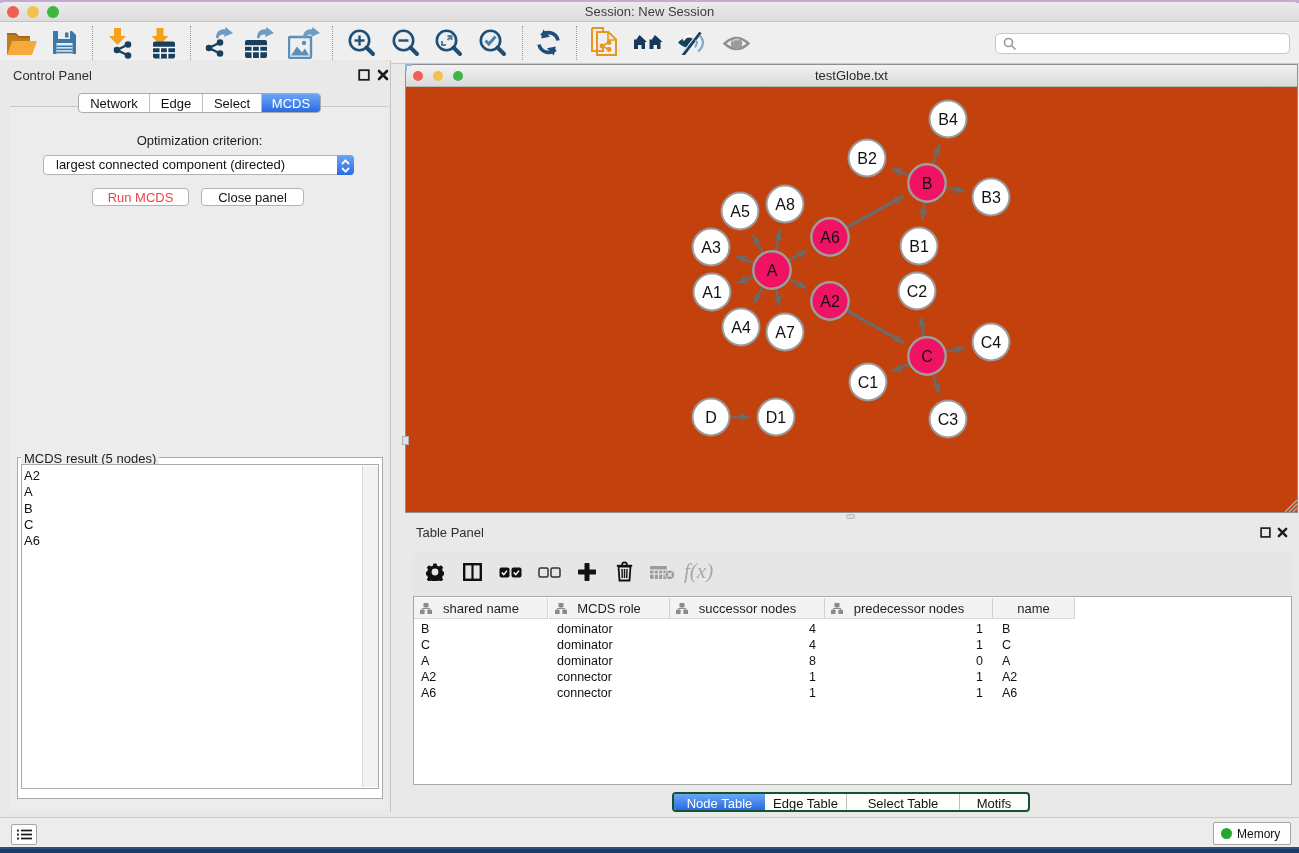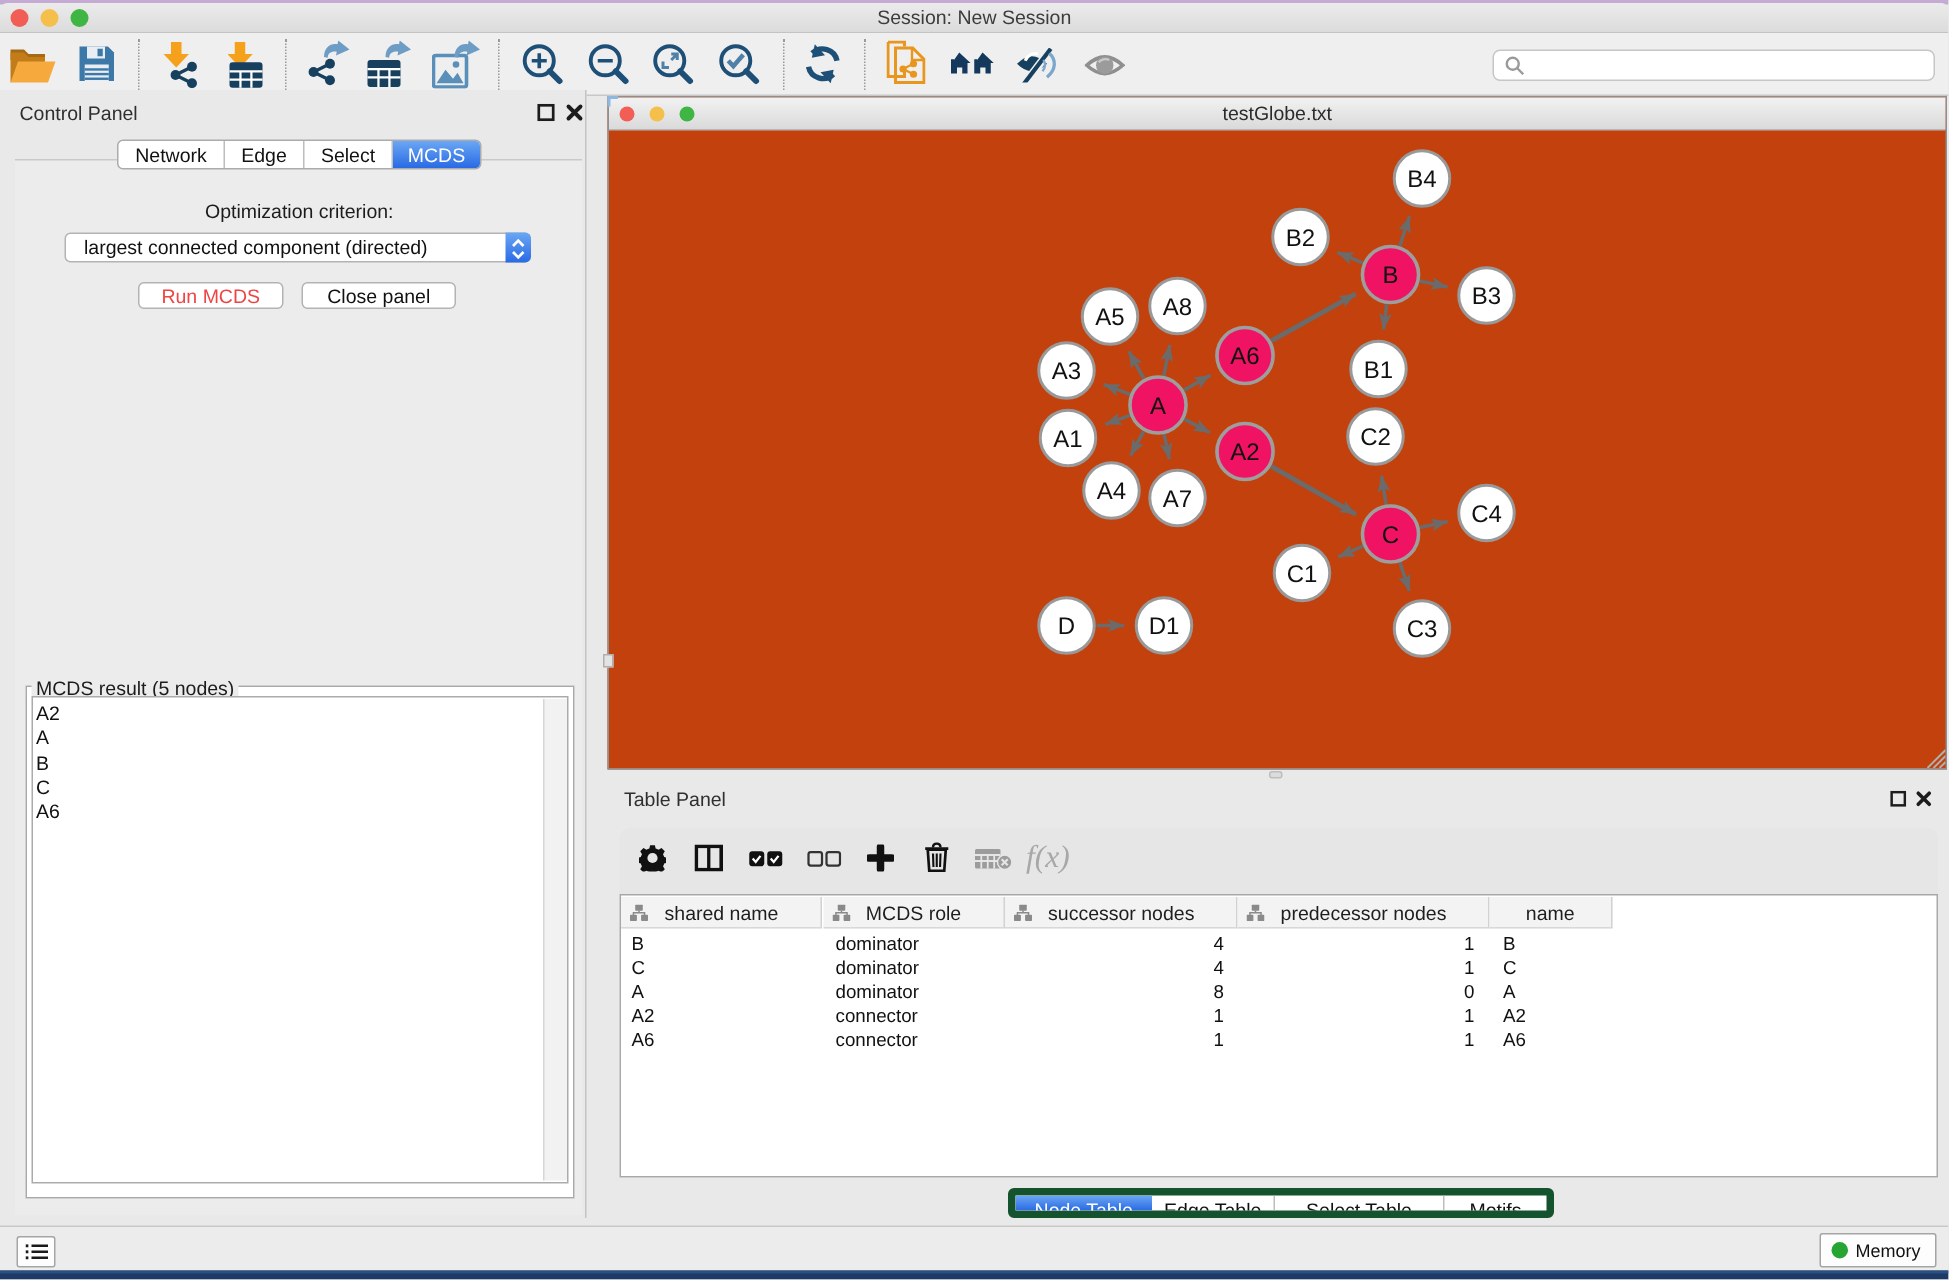--- a/index.html
+++ b/index.html
@@ -448,21 +448,21 @@
 1
 0
 1
 1</div>
 <div class="rtx" style="left:1002px;top:621px;">B
 C
 A
 A2
 A6</div>
 
-<div class="abs" style="left:672px;top:792px;height:20px;display:flex;border:5px solid #14532d;border-radius:4px;overflow:hidden;background:#fff;font-size:13px;color:#111;text-align:center;">
+<div class="abs" style="left:672px;top:792px;height:20px;display:flex;border:2px solid #14532d;border-radius:4px;overflow:hidden;background:#fff;font-size:13px;color:#111;text-align:center;">
   <div style="width:91px;line-height:19px;background:linear-gradient(180deg,#6aa7f4,#2a6ae4);color:#fff;">Node Table</div>
   <div style="width:82px;line-height:19px;border-right:1px solid #bdbdbd;">Edge Table</div>
   <div style="width:113px;line-height:19px;border-right:1px solid #bdbdbd;">Select Table</div>
   <div style="width:68px;line-height:19px;">Motifs</div>
 </div>
 
 <div class="abs" style="left:0;top:817px;width:1299px;height:30px;background:#ececec;border-top:1px solid #c9c9c9;"></div>
 <div class="abs" style="left:11px;top:824px;width:26px;height:21px;background:#fdfdfd;border:1px solid #a5a5a5;border-radius:2px;"></div>
 <svg class="abs" style="left:17px;top:829px;" width="15" height="11" viewBox="0 0 15 11">
 <g stroke="#1a1a1a" stroke-width="1.7">

